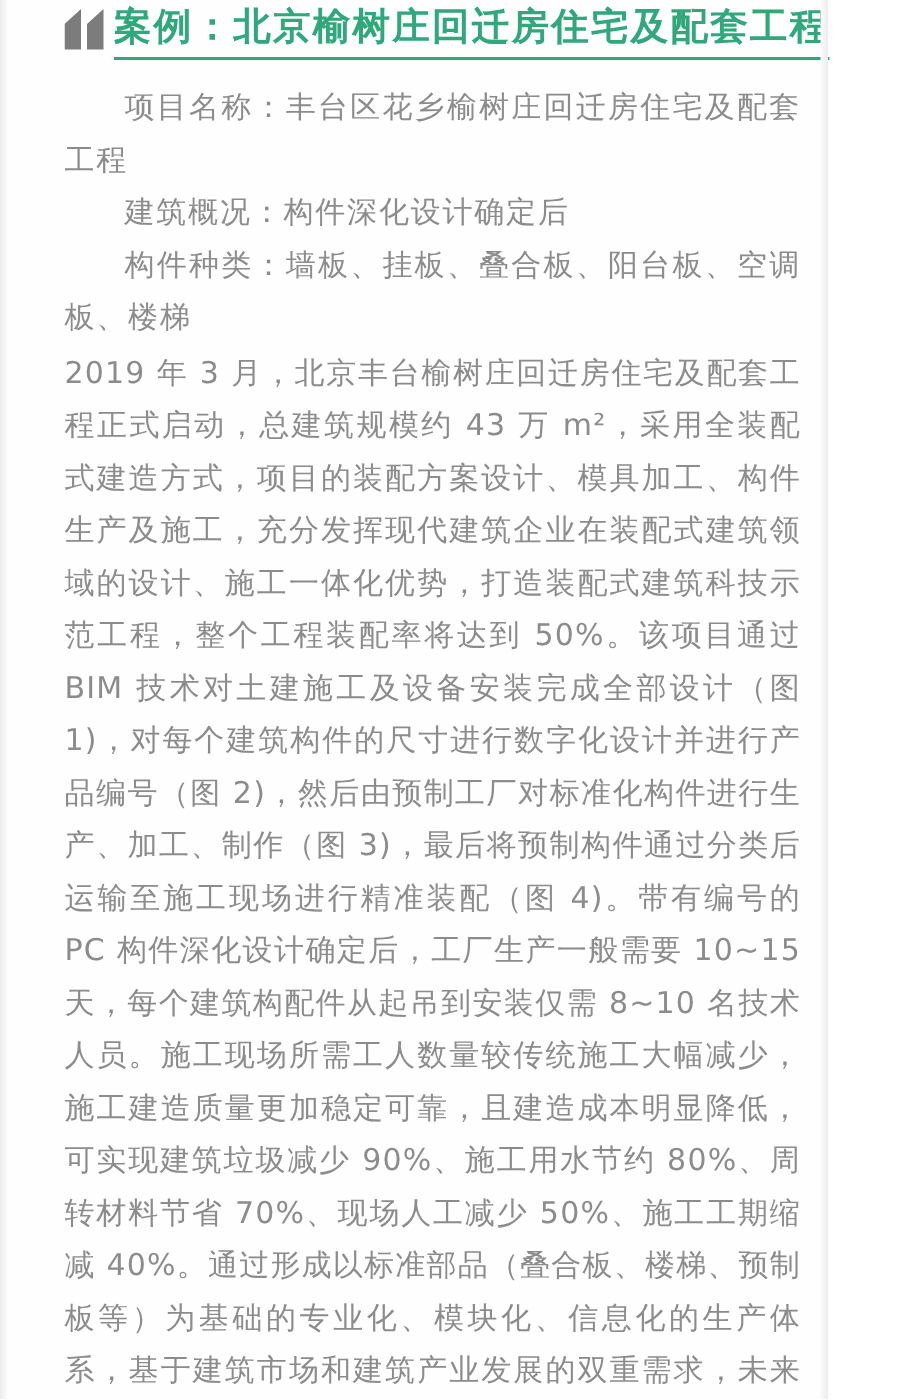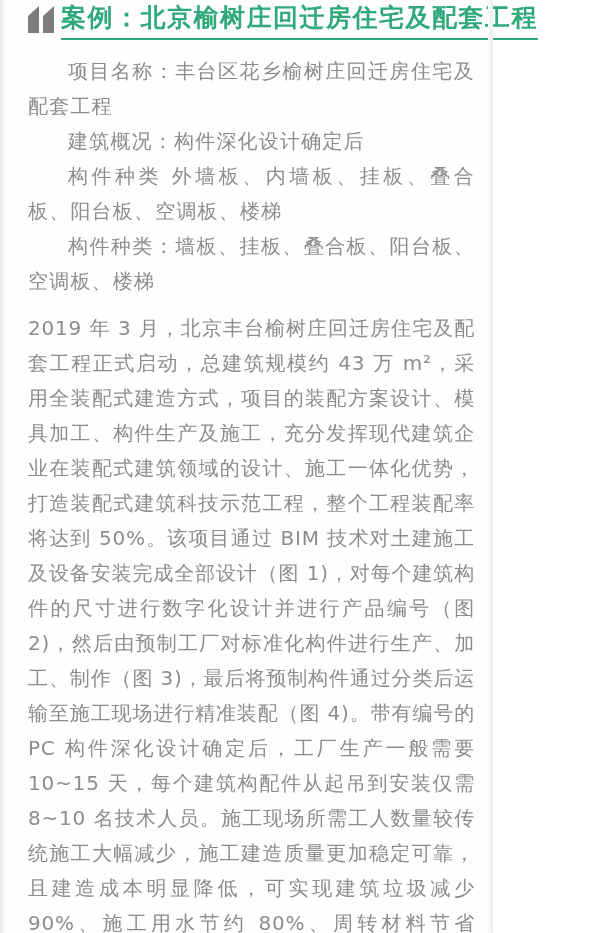--- a/index.html
+++ b/index.html
@@ -5,23 +5,23 @@
   * { box-sizing: border-box; margin: 0; padding: 0; }
   html, body { background: #ffffff; }
   body {
     width: 600px; height: 933px;
     margin: 0 auto;
     font-family: "DejaVu Sans", "Liberation Sans", sans-serif;
     overflow: hidden;
     position: relative;
   }
   .page {
-    width: 493px; height: 933px;
+    width: 552px; height: 933px;
     background: #fefefe;
-    padding: 2px 18px 0 28px;
+    padding: 2px 18px 0 43px;
     position: relative;
   }
   
   .edge { position: absolute; top: 0; bottom: 0; width: 5px; background: linear-gradient(to right, #ececec, #fbfbfb); }
   .edge.left  { left: 0; }
   .edge.right { right: 0; transform: scaleX(-1); }
 
   .header {
     display: flex;
     align-items: flex-start;
@@ -37,21 +37,21 @@
     color: #2fa97c;
     font-size: 25px;
     font-weight: 600;
     letter-spacing: 1.5px;
     line-height: 32px;
     padding-bottom: 4px;
     border-bottom: 2px solid #2fa97c;
     white-space: nowrap;
   }
 
-  .info { margin-bottom: 12px; }
+  .info { margin-bottom: 2px; }
   .info p {
     color: #8c8c8c;
     font-size: 20px;
     line-height: 35px;
     letter-spacing: 1.2px;
     text-indent: 2em;
     text-align: justify;
   }
 
   .body-text {
@@ -76,18 +76,17 @@
         <path d="M0,10 L11,0 L11,27 L0,27 Z" fill="#7c7c7c"></path>
         <path d="M15,10 L26,0 L26,27 L15,27 Z" fill="#7c7c7c"></path>
       </svg>
     </span>
     <h1 class="title">案例：北京榆树庄回迁房住宅及配套工程</h1>
   </div>
 
   <div class="info">
     <p>项目名称：丰台区花乡榆树庄回迁房住宅及配套工程</p>
     <p>建筑概况：构件深化设计确定后</p>
-    <p>构件种类 外墙板、内墙板、挂板、叠合板、阳台板、空调板、楼梯</p>
     <p>构件种类：墙板、挂板、叠合板、阳台板、空调板、楼梯</p>
   </div>
 
   <p class="body-text">2019 年 3 月，北京丰台榆树庄回迁房住宅及配套工程正式启动，总建筑规模约 43 万 m²，采用全装配式建造方式，项目的装配方案设计、模具加工、构件生产及施工，充分发挥现代建筑企业在装配式建筑领域的设计、施工一体化优势，打造装配式建筑科技示范工程，整个工程装配率将达到 50%。该项目通过 BIM 技术对土建施工及设备安装完成全部设计（图 1)，对每个建筑构件的尺寸进行数字化设计并进行产品编号（图 2)，然后由预制工厂对标准化构件进行生产、加工、制作（图 3)，最后将预制构件通过分类后运输至施工现场进行精准装配（图 4)。带有编号的 PC 构件深化设计确定后，工厂生产一般需要 10~15 天，每个建筑构配件从起吊到安装仅需 8~10 名技术人员。施工现场所需工人数量较传统施工大幅减少，施工建造质量更加稳定可靠，且建造成本明显降低，可实现建筑垃圾减少 90%、施工用水节约 80%、周转材料节省 70%、现场人工减少 50%、施工工期缩减 40%。通过形成以标准部品（叠合板、楼梯、预制板等）为基础的专业化、模块化、信息化的生产体系，基于建筑市场和建筑产业发展的双重需求，未来装配式建筑建造技术将会广受关注和认可。</p>
 </div>
 
 </body></html>

